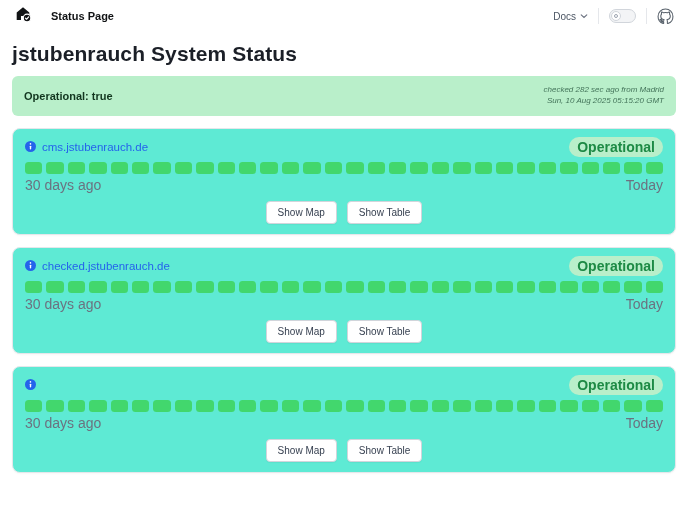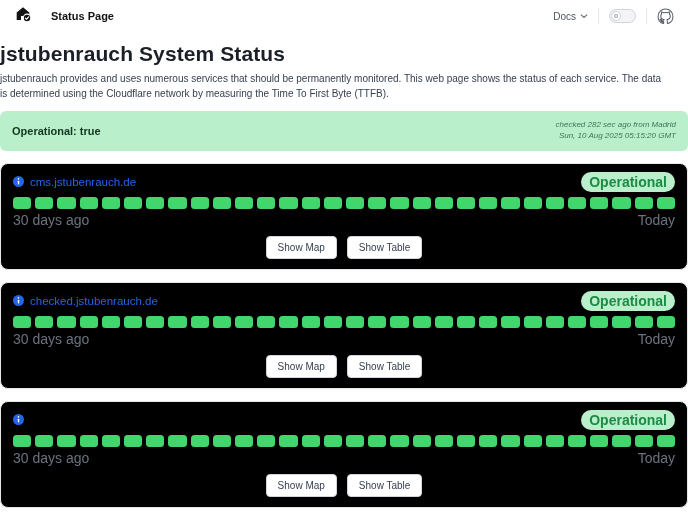--- a/index.html
+++ b/index.html
@@ -18,33 +18,33 @@
   .nav-left{display:flex; align-items:center; gap:19px;}
   .brand{font-size:11px; font-weight:700; color:#111315;}
   .nav-right{display:flex; align-items:center; gap:10px;}
   .docs{display:flex; align-items:center; gap:4px; font-size:10px; color:#4b5563; cursor:pointer; background:none; border:none; font-family:inherit;}
   .vdiv{width:1px; height:16px; background:var(--border);}
   .toggle{width:27px; height:14px; border-radius:999px; background:#f3f4f6; border:1px solid var(--btn-border); position:relative; cursor:pointer; padding:0;}
   .knob{position:absolute; left:1px; top:1px; width:10px; height:10px; border-radius:50%; background:#ffffff; border:1px solid #d1d5db; display:flex; align-items:center; justify-content:center;}
   .knob-dot{width:4px; height:4px; border-radius:50%; border:1px solid #9ca3af;}
   .gh{display:flex; align-items:center; cursor:pointer;}
   
-  .main{padding:0 0;}
+  .main{padding:0 12px;}
   h1{font-size:21px; font-weight:700; letter-spacing:.1px; margin-top:10px; color:#1b1f27;}
   .desc{font-size:10px; line-height:1.45; color:var(--body-text); margin-top:6px; max-width:664px;}
   .banner{
     margin-top:10px; background:var(--banner-bg); border-radius:6px;
     padding:6px 12px; display:flex; align-items:center; justify-content:space-between; height:40px;
   }
   .banner-status{font-size:11px; font-weight:700; color:var(--banner-text);}
   .banner-meta{text-align:right; font-size:8px; line-height:1.35; color:var(--meta-text);font-style:italic;}
   
   .card{
     margin-top:12px; border:1px solid var(--border); border-radius:8px;
-    padding:10px 12px; background:#000000; box-shadow:0 1px 2px rgba(0,0,0,.03);
+    padding:10px 12px; background:#5eead4; box-shadow:0 1px 2px rgba(0,0,0,.03);
   }
   .card-head{display:flex; align-items:center; justify-content:space-between; height:15px;}
   .svc{display:flex; align-items:center; gap:6px; text-decoration:none; cursor:pointer;}
   .svc-name{font-size:11.5px; font-weight:500; color:var(--link);}
   .badge{
     font-size:14px; font-weight:700; color:var(--badge-text); background:var(--badge-bg);
     border-radius:999px; padding:3px 8px; line-height:1;
   }
   .bars{display:flex; gap:4px; margin-top:8px; height:12px;}
   .bar{flex:1; height:12px; border-radius:3.5px; background:var(--bar); cursor:pointer;}
@@ -87,21 +87,20 @@
     <a class="gh">
       <svg width="17" height="17" viewBox="0 0 16 16">
         <path d="M8 .9C4.1.9 1 4 1 7.9c0 3.1 2 5.7 4.8 6.7.35.06.48-.15.48-.34 0-.17-.01-.72-.01-1.31-1.76.33-2.22-.43-2.36-.82-.08-.2-.42-.82-.72-.99-.25-.13-.6-.46-.01-.47.55-.01.95.51 1.08.72.63 1.06 1.64.76 2.04.58.06-.46.25-.76.45-.94-1.56-.18-3.19-.78-3.19-3.46 0-.76.27-1.39.72-1.88-.07-.18-.31-.9.07-1.86 0 0 .59-.18 1.93.72a6.5 6.5 0 0 1 3.5 0c1.34-.91 1.93-.72 1.93-.72.38.96.14 1.68.07 1.86.45.49.72 1.11.72 1.88 0 2.69-1.64 3.28-3.2 3.46.25.22.47.64.47 1.3 0 .94-.01 1.69-.01 1.93 0 .18.13.4.48.33A7.02 7.02 0 0 0 15 7.9C15 4 11.9.9 8 .9z" fill="none" stroke="#57606a" stroke-width="1" stroke-linejoin="round"></path>
       </svg>
     </a>
   </div>
 </nav>
 
 <main class="main">
   <h1>jstubenrauch System Status</h1>
-  <p class="desc">jstubenrauch provides and uses numerous services that should be permanently monitored. This web page shows the status of each service. The data is determined using the Cloudflare network by measuring the Time To First Byte (TTFB).</p>
 
   <section class="banner">
     <span class="banner-status">Operational: true</span>
     <div class="banner-meta">
       <div>checked 282 sec ago from Madrid</div>
       <div>Sun, 10 Aug 2025 05:15:20 GMT</div>
     </div>
   </section>
 
   <section class="card">

